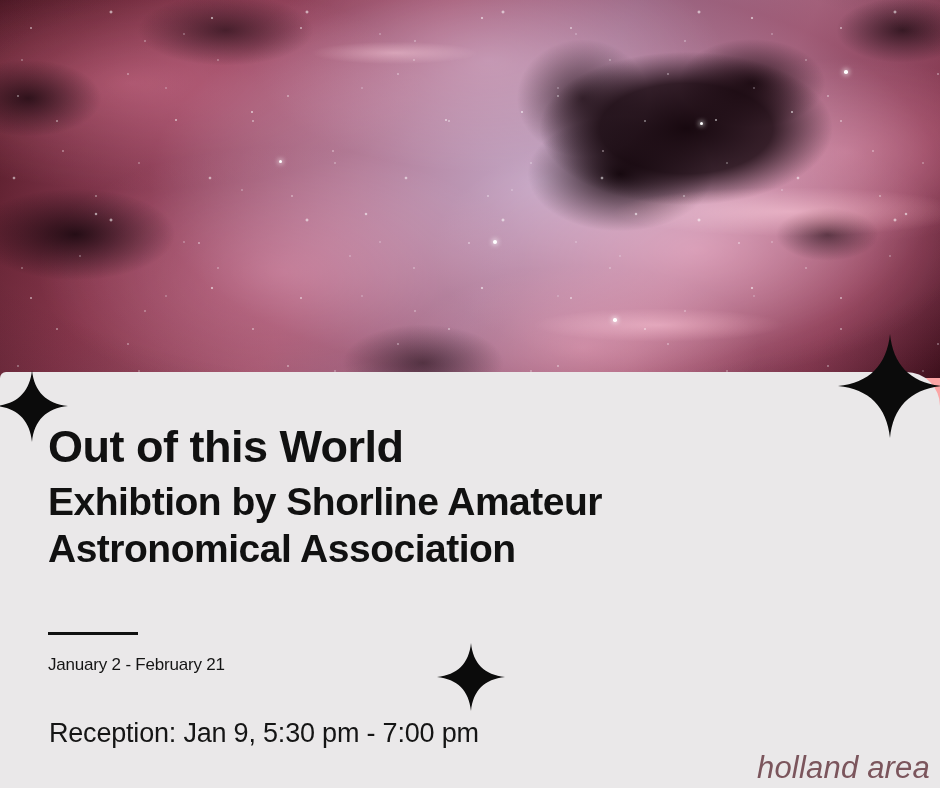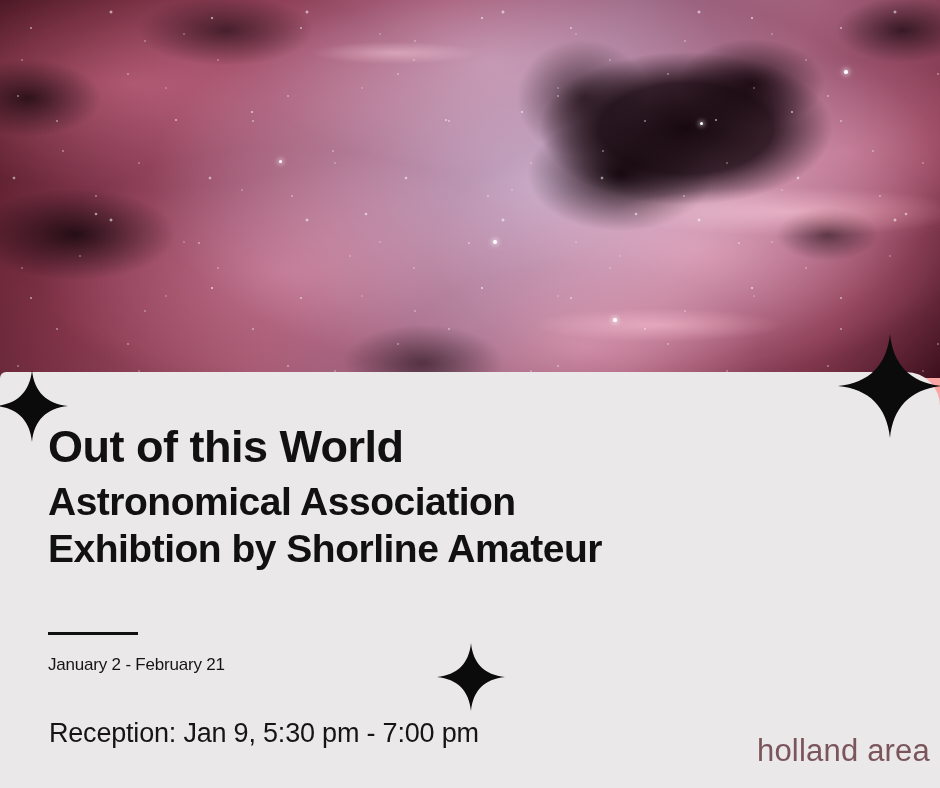--- a/index.html
+++ b/index.html
@@ -135,25 +135,26 @@
     position:absolute;left:49px;top:718px;
     color:#151515;
     font-size:27px;
     font-weight:normal;
     letter-spacing:-0.2px;
     white-space:nowrap;
   }
 
   
   .logo{
-    position:absolute;right:10px;bottom:22px;
+    position:absolute;right:10px;bottom:5px;
     text-align:center;
     color:#7b555c;
     font-family:"Liberation Sans", sans-serif;
     line-height:1.0;
+    font-style:italic;
   }
   .logo-top{
     font-size:31px;
     letter-spacing:0.2px;
     font-weight:normal;
     display:block;
   }
   .logo-bottom{
     display:flex;align-items:baseline;justify-content:flex-end;
     margin-top:4px;
@@ -217,22 +218,22 @@
   </div>
 
   <div class="sparkle" style="left:437px;top:641px;">
     <svg width="68" height="72" viewBox="0 0 100 100" aria-hidden="true">
       <path d="M50 0 C53 30 70 47 100 50 C70 53 53 70 50 100 C47 70 30 53 0 50 C30 47 47 30 50 0 Z" fill="#0b0b0b"></path>
     </svg>
   </div>
 
   <div class="headline">
     <div class="h-line1">Out of this World</div>
+    <div class="h-line2">Exhibtion by Shorline Amateur</div>
     <div class="h-line2">Astronomical Association</div>
-    <div class="h-line2">Exhibtion by Shorline Amateur</div>
   </div>
 
   <div class="rule"></div>
 
   <div class="dates">January 2 - February 21</div>
   <div class="reception">Reception: Jan 9, 5:30 pm - 7:00 pm</div>
 
   <div class="logo">
     <span class="logo-top">holland area</span>
   </div>

